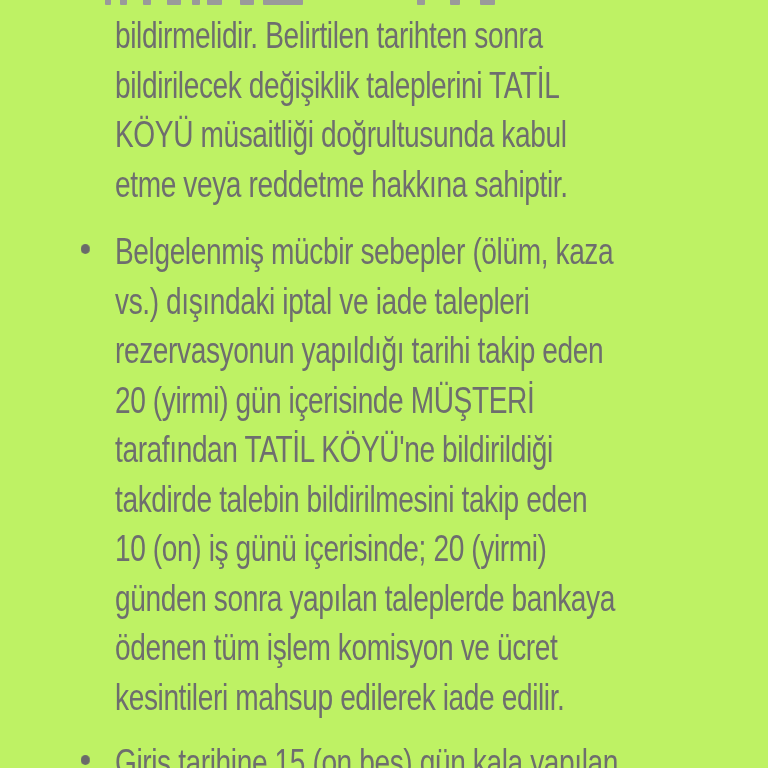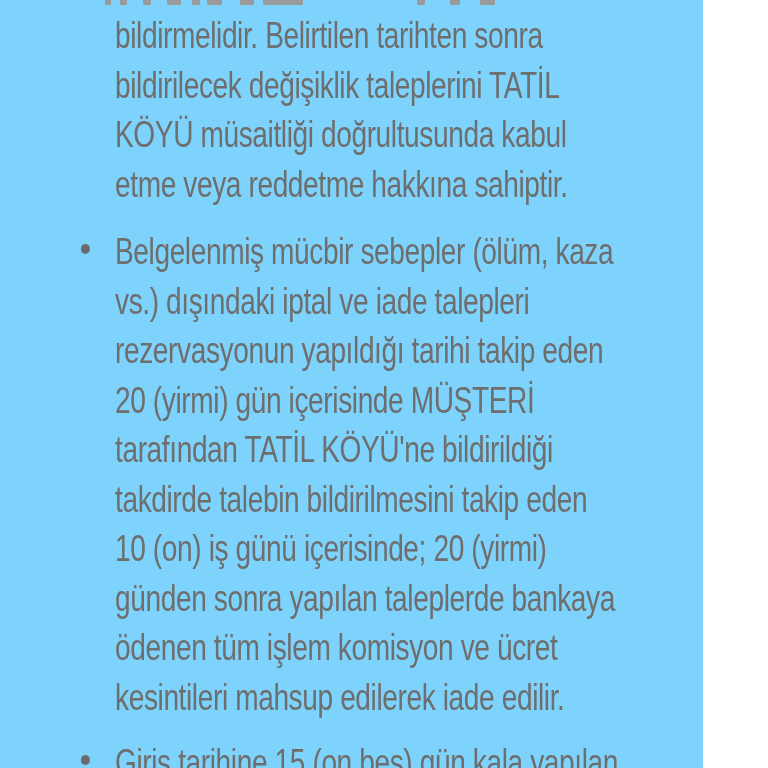--- a/index.html
+++ b/index.html
@@ -1,22 +1,22 @@
 <!DOCTYPE html>
 <html><head>
 <meta charset="utf-8">
 <style>
   * { box-sizing: border-box; }
   html, body { margin: 0; padding: 0; background: #ffffff; }
 
   .page {
     position: relative;
-    width: 703px;
+    width: 768px;
     height: 768px;
-    background: #7dd3fc;
+    background: #bef264;
     overflow: hidden;
     font-family: "Liberation Sans", sans-serif;
   }
 
   
   .remnant-row {
     position: absolute;
     left: 0; top: 0;
     width: 768px; height: 6px;
   }

